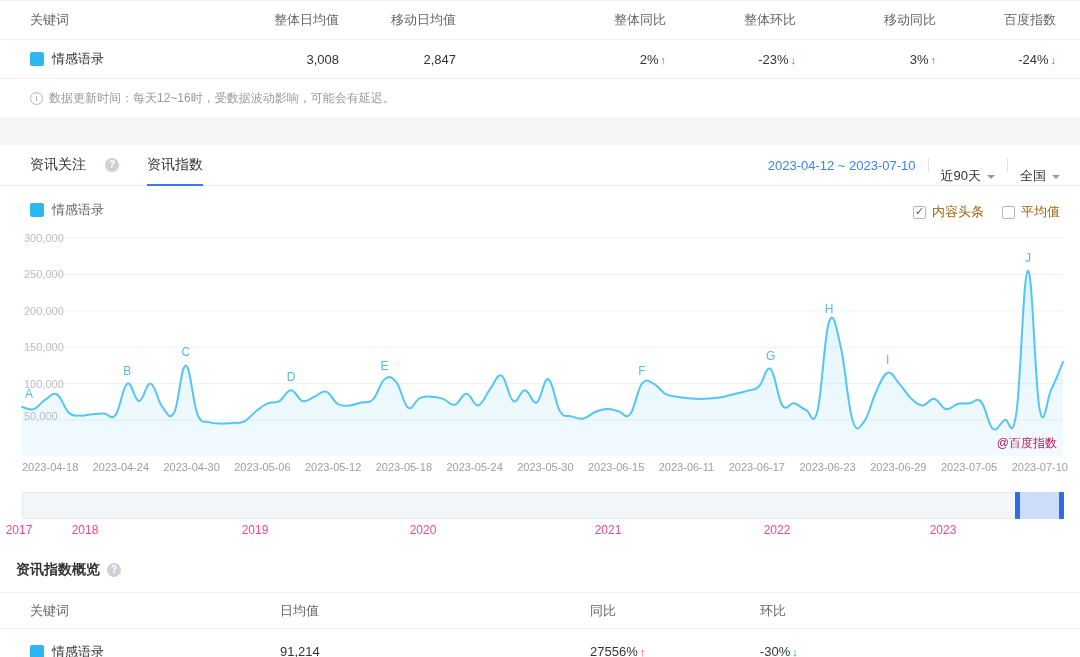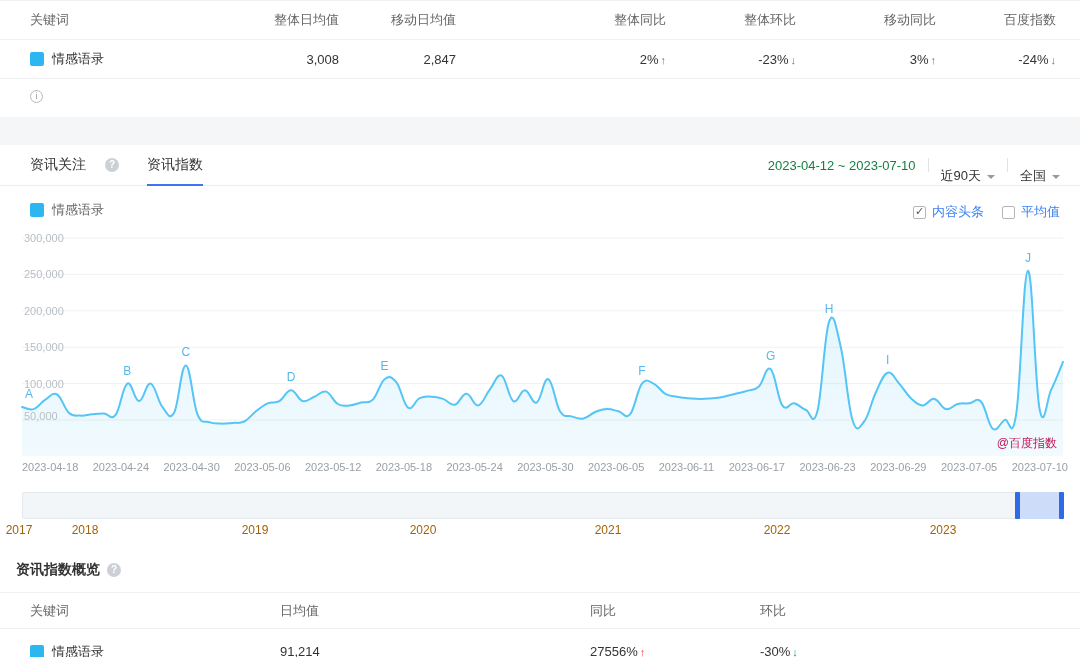--- a/index.html
+++ b/index.html
@@ -28,39 +28,39 @@
   .chart-card { position:relative; width:1080px; height:400px; background:#fff; }
   .tabbar { position:absolute; top:0; left:0; right:0; height:41px; border-bottom:1px solid #ececec; display:flex; align-items:center; padding:0 20px 0 16px; }
   .tab { position:relative; height:41px; display:flex; align-items:center; gap:19px; padding:0 14px; font-size:14px; color:#333; cursor:pointer; }
   .tab.active { color:#333; }
   .tab.active::after { content:""; position:absolute; left:14px; right:14px; bottom:0; height:2px; background:#3b76ef; }
   .help-circle { display:inline-block; width:14px; height:14px; line-height:14px; border-radius:50%; background:#ccd0d6; color:#fff; font-size:10px; font-weight:bold; text-align:center; }
   .tab-controls { margin-left:auto; display:flex; align-items:center; gap:12px; font-size:13px; color:#333; }
   .vsep { width:1px; height:14px; background:#e3e3e3; }
   .drop { display:flex; align-items:center; gap:6px; cursor:pointer;margin-top:21px; }
   .caret { width:0; height:0; border-left:4px solid transparent; border-right:4px solid transparent; border-top:4px solid #999; margin-top:2px; }
-  .daterange { color:#15803d; }
+  .daterange { color:#3b82f6; }
 
   .legend-row { position:absolute; top:56px; left:30px; display:flex; align-items:center; gap:8px; font-size:13px; color:#666; }
-  .check-row { position:absolute; top:58px; right:20px; display:flex; align-items:center; gap:18px; font-size:13px; color:#3b82f6; }
+  .check-row { position:absolute; top:58px; right:20px; display:flex; align-items:center; gap:18px; font-size:13px; color:#a16207; }
   .chk { display:flex; align-items:center; gap:6px; cursor:pointer; }
   .chk-box { width:13px; height:13px; border:1px solid #b5b5b5; border-radius:2px; background:#fff; position:relative; }
   .chk-box.checked::after { content:"\2713"; position:absolute; left:1px; top:-2px; font-size:11px; color:#555; }
 
   .plot-wrap { position:absolute; top:82px; left:22px; width:1041px; height:229px; }
   .plot-wrap svg { position:absolute; inset:0; overflow:visible; }
   .ylab { position:absolute; left:2px; transform:translateY(-50%); font-size:11px; color:#b9bfc6; }
   .watermark { position:absolute; right:6px; bottom:4px; font-size:12px; color:#be185d; }
 
   .xlabels { position:absolute; top:316px; left:22px; width:1046px; display:flex; justify-content:space-between; font-size:11px; color:#9aa0a6; }
 
   .slider { position:absolute; top:347px; left:22px; width:1040px; height:27px; background:#f2f6f9; border:1px solid #e4e9ee; border-radius:2px; }
   .slider-sel { position:absolute; top:-1px; bottom:-1px; background:#cddcf8; }
   .slider-handle { position:absolute; top:-1px; bottom:-1px; width:5px; background:#2e6be5; border-radius:1px; cursor:ew-resize; }
-  .years { position:absolute; top:378px; left:22px; width:1040px; height:16px; font-size:12px; color:#a16207; }
+  .years { position:absolute; top:378px; left:22px; width:1040px; height:16px; font-size:12px; color:#ec4899; }
   .years span { position:absolute; transform:translateX(-50%); }
 
   
   .overview { position:relative; width:1080px; height:112px; background:#fff; }
   .ov-title { display:flex; align-items:center; gap:7px; padding:16px 0 0 16px; font-size:14px; font-weight:bold; color:#333; }
   .ov-table { margin-top:13px; border-top:1px solid #f0f0f0; }
   .ov-row { display:grid; grid-template-columns:250px 310px 170px 290px; padding-left:30px; align-items:center; }
   .ov-row.head { height:36px; border-bottom:1px solid #f0f0f0; color:#666; font-size:13px; }
   .ov-row.body { height:45px; font-size:13px; color:#333; }
   .ov-row > div { text-align:left; }
@@ -88,20 +88,21 @@
       <div>3,008</div>
       <div>2,847</div>
       <div>2%<span class="up">↑</span></div>
       <div>-23%<span class="down">↓</span></div>
       <div>3%<span class="up">↑</span></div>
       <div>-24%<span class="down">↓</span></div>
     </div>
   </div>
   <div class="note">
     <span class="info-circle">i</span>
+    <span>数据更新时间：每天12~16时，受数据波动影响，可能会有延迟。</span>
   </div>
 </div>
 
 <div class="band"></div>
 
 <div class="chart-card">
   <div class="tabbar">
     <div id="tabs" style="display:flex;">
         <div class="tab">
           <span>资讯关注</span>
@@ -179,21 +180,21 @@
 
   <div class="xlabels" id="xlabels">
       <span>2023-04-18</span>
       <span>2023-04-24</span>
       <span>2023-04-30</span>
       <span>2023-05-06</span>
       <span>2023-05-12</span>
       <span>2023-05-18</span>
       <span>2023-05-24</span>
       <span>2023-05-30</span>
-      <span>2023-06-05</span>
+      <span>2023-06-15</span>
       <span>2023-06-11</span>
       <span>2023-06-17</span>
       <span>2023-06-23</span>
       <span>2023-06-29</span>
       <span>2023-07-05</span>
       <span>2023-07-10</span>
     </div>
 
   <div class="slider" id="slider">
     <div class="slider-sel" id="slider-sel" style="left: 994.032px; width: 45.968px;"></div>

